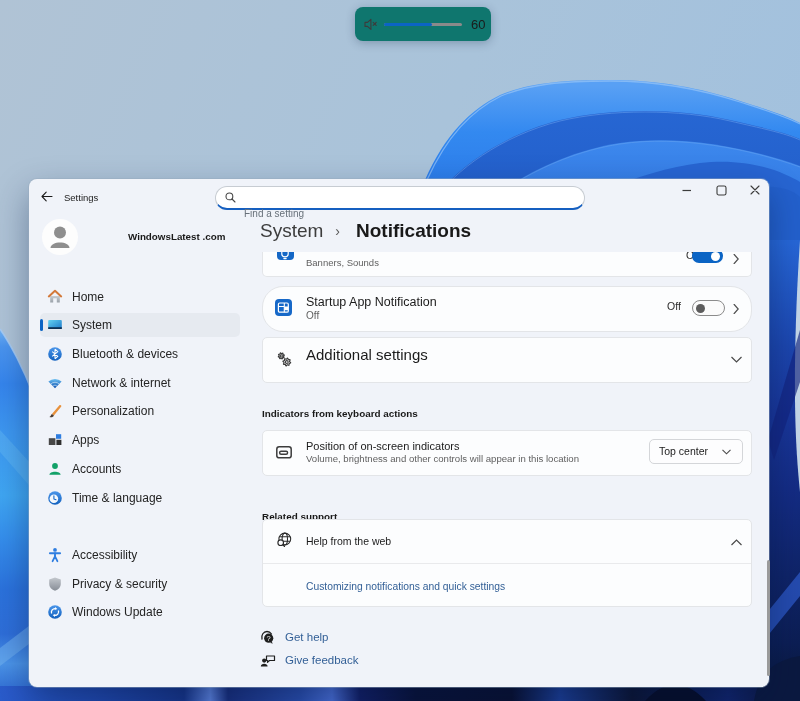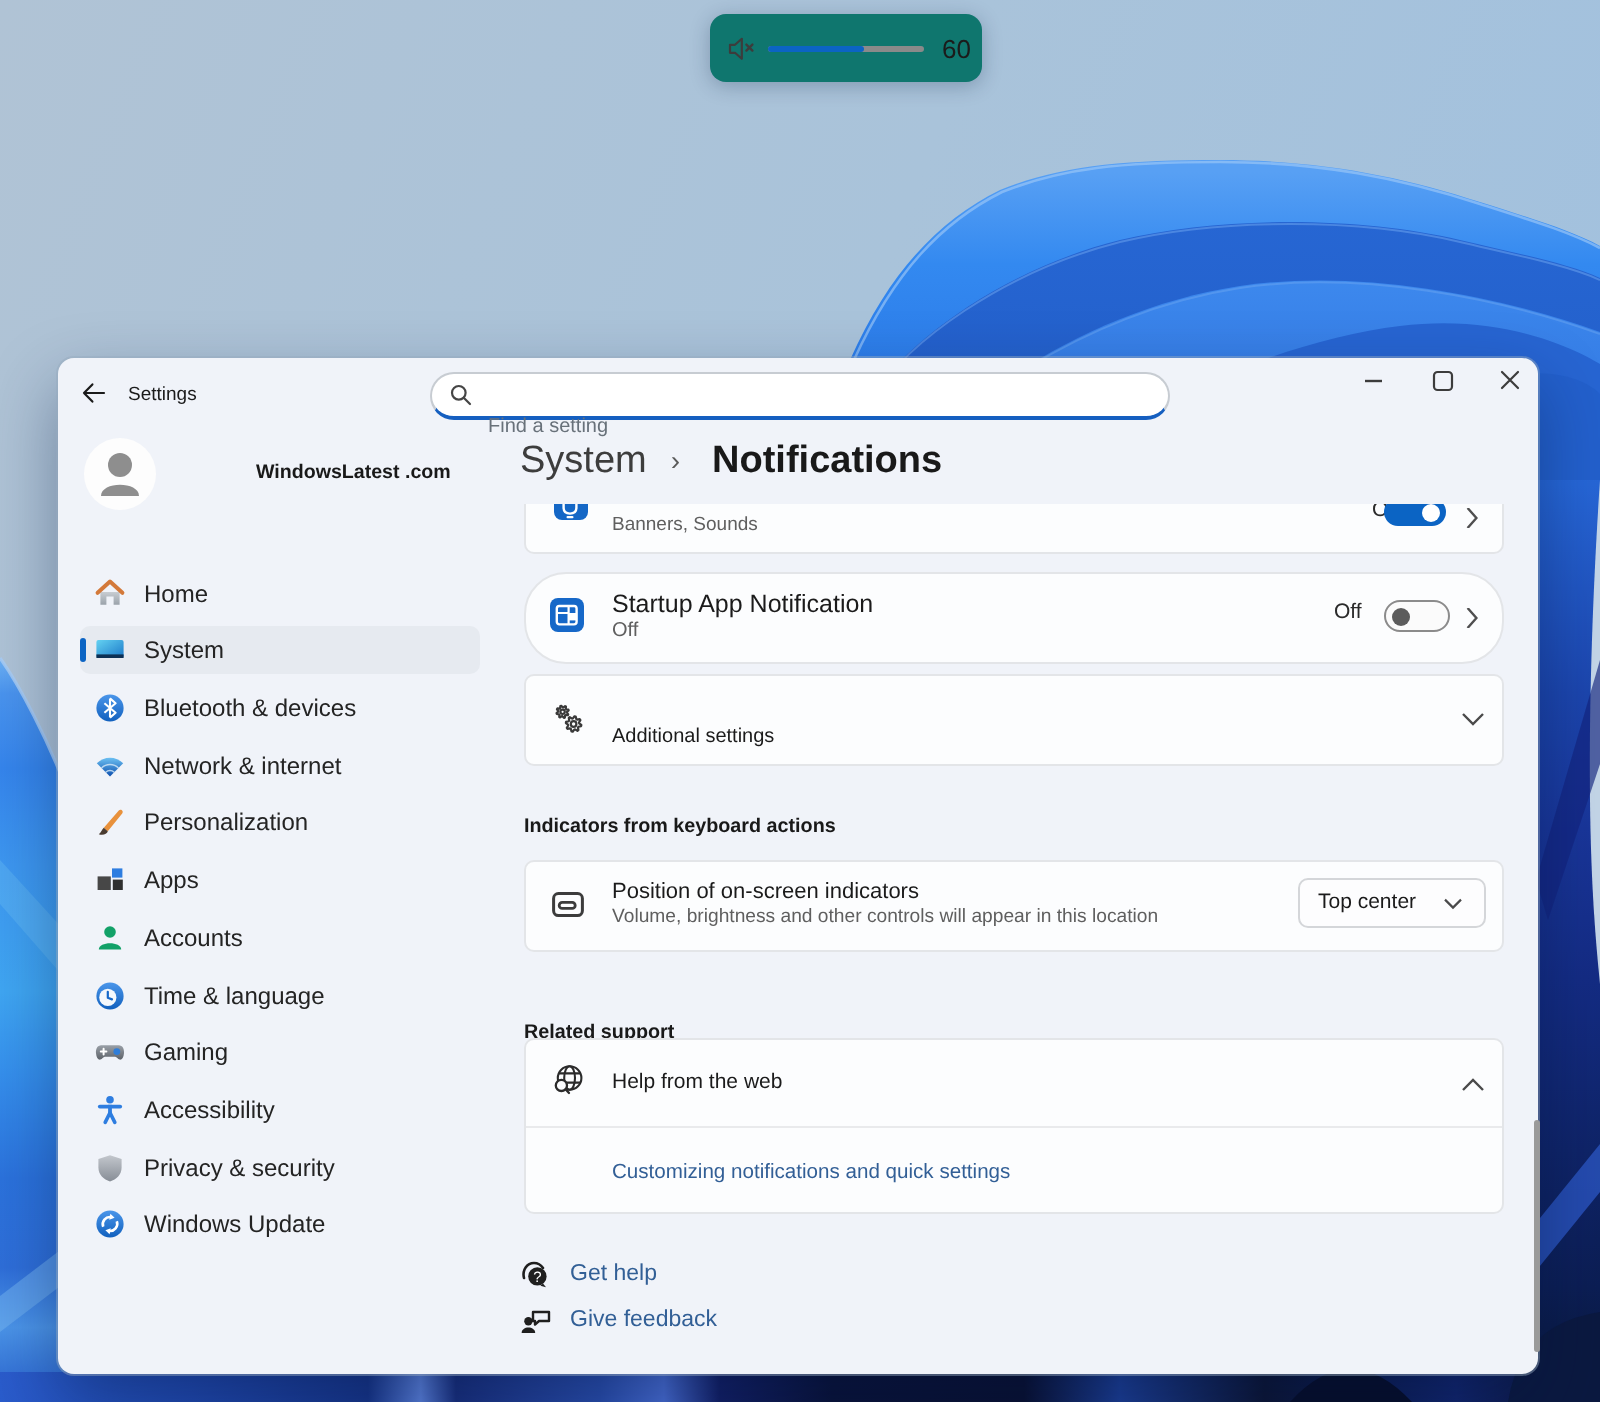--- a/index.html
+++ b/index.html
@@ -262,34 +262,20 @@
                 <stop offset="0" stop-color="#4b96ea"></stop>
                 <stop offset="1" stop-color="#1160be"></stop>
               </linearGradient>
             </defs> 
             <circle cx="8" cy="8" r="6.8" fill="url(#lgtm)"></circle> 
             <circle cx="6.9" cy="8.7" r="4.3" fill="#f4f8fc"></circle> 
             <path d="M6.9,8.9 V5.9 M6.9,8.9 L9,9.7" stroke="#1668c8" stroke-width="1.1" fill="none" stroke-linecap="round"></path> 
           </svg></span>
         <span class="t">Time &amp; language</span>
       </div>
-  <div class="nav" style="top:335.2px">
-        <span class="ic"><svg width="16" height="16" viewBox="0 0 16 16"> 
-            <defs>
-              <linearGradient id="lggm" x1="0" y1="0" x2="0" y2="1"> 
-                <stop offset="0" stop-color="#9aa0a8"></stop>
-                <stop offset="1" stop-color="#5d6269"></stop>
-              </linearGradient>
-            </defs> 
-            <path d="M3.6,4.6 H12.4 C14.2,4.6 15.2,6.4 15,8.6 C14.8,10.8 14,12 12.8,11.8 C11.9,11.6 11.4,10.4 10.6,10.4 H5.4 C4.6,10.4 4.1,11.6 3.2,11.8 C2,12 1.2,10.8 1,8.6 C0.8,6.4 1.8,4.6 3.6,4.6 Z" fill="url(#lggm)"></path> 
-            <path d="M4.8,6.4 V9.2 M3.4,7.8 H6.2" stroke="#fff" stroke-width="1" stroke-linecap="round"></path> 
-            <circle cx="11.4" cy="7.8" r="1.7" fill="#2f7dd8"></circle> 
-          </svg></span>
-        <span class="t">Gaming</span>
-      </div>
   <div class="nav" style="top:392.6px">
         <span class="ic"><svg width="16" height="16" viewBox="0 0 16 16"> 
             <defs>
               <linearGradient id="lgpv" x1="0" y1="0" x2="0" y2="1"> 
                 <stop offset="0" stop-color="#c3c7cd"></stop>
                 <stop offset="1" stop-color="#878d96"></stop>
               </linearGradient>
             </defs> 
             <path d="M8,1.6 L13.8,3.5 V7.8 C13.8,11.4 11.2,13.7 8,14.8 C4.8,13.7 2.2,11.4 2.2,7.8 V3.5 Z" fill="url(#lgpv)"></path> 
           </svg></span>
@@ -361,21 +347,21 @@
 
   <div class="card" style="top:158px;height:44px;">
     <svg class="ic" style="top:13px" width="18" height="18" viewBox="0 0 18 18">
       <g stroke="#3a3a3a" fill="none" stroke-width="1.1" stroke-linejoin="round">
         <path d="M8.13,6.16 L7.91,6.58 L6.81,6.50 L6.55,6.71 L6.41,7.80 L5.95,7.93 L5.24,7.10 L4.91,7.06 L4.04,7.73 L3.62,7.51 L3.70,6.41 L3.49,6.15 L2.40,6.01 L2.27,5.55 L3.10,4.84 L3.14,4.51 L2.47,3.64 L2.69,3.22 L3.79,3.30 L4.05,3.09 L4.19,2.00 L4.65,1.87 L5.36,2.70 L5.69,2.74 L6.56,2.07 L6.98,2.29 L6.90,3.39 L7.11,3.65 L8.20,3.79 L8.33,4.25 L7.50,4.96 L7.46,5.29 Z"></path>
         <circle cx="5.3" cy="4.9" r="1.1"></circle>
         <path d="M14.67,11.47 L14.56,12.05 L13.24,12.37 L13.00,12.73 L13.21,14.07 L12.71,14.40 L11.55,13.70 L11.14,13.78 L10.33,14.87 L9.75,14.76 L9.43,13.44 L9.07,13.20 L7.73,13.41 L7.40,12.91 L8.10,11.75 L8.02,11.34 L6.93,10.53 L7.04,9.95 L8.36,9.63 L8.60,9.27 L8.39,7.93 L8.89,7.60 L10.05,8.30 L10.46,8.22 L11.27,7.13 L11.85,7.24 L12.17,8.56 L12.53,8.80 L13.87,8.59 L14.20,9.09 L13.50,10.25 L13.58,10.66 Z"></path>
         <circle cx="10.8" cy="11" r="1.4"></circle>
       </g>
     </svg>
-    <div class="title" style="top:25px;font-size:10px;">Additional settings</div>
+    <div class="title" style="top:8px;font-size:15px;">Additional settings</div>
     <svg class="chev" style="left:468px;top:18px" width="11" height="7" viewBox="0 0 11 7">
           <path d="M0.5,1 L5.5,6 L10.5,1" stroke="#4a4a4a" stroke-width="1.2" fill="none"></path>
         </svg>
   </div>
 
   <div class="sechead" style="top:229px;">Indicators from keyboard actions</div>
 
   <div class="card" style="top:251px;height:44px;">
     <svg class="ic" style="top:15px" width="16" height="13" viewBox="0 0 16 13">
       <rect x="0.8" y="0.8" width="14.4" height="11" rx="2.4" fill="none" stroke="#3c3c3c" stroke-width="1.5"></rect>

